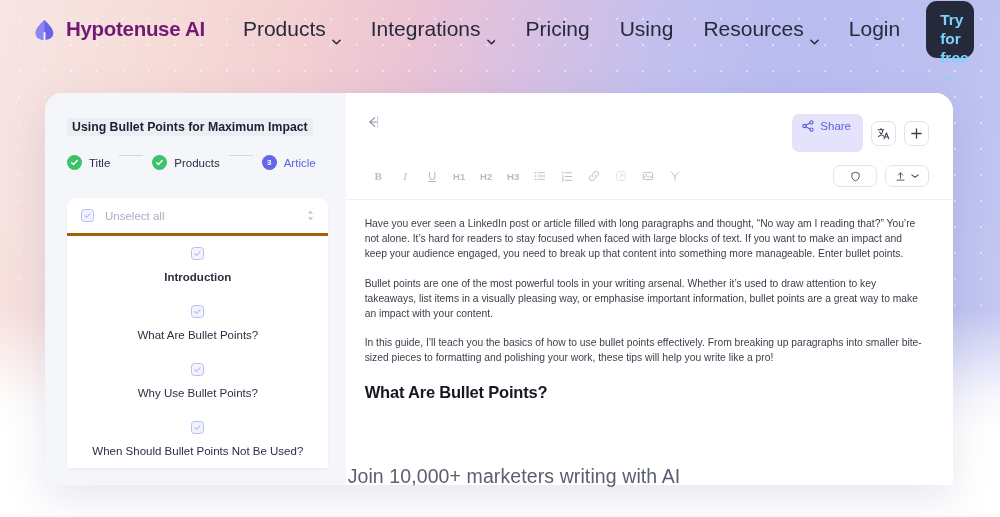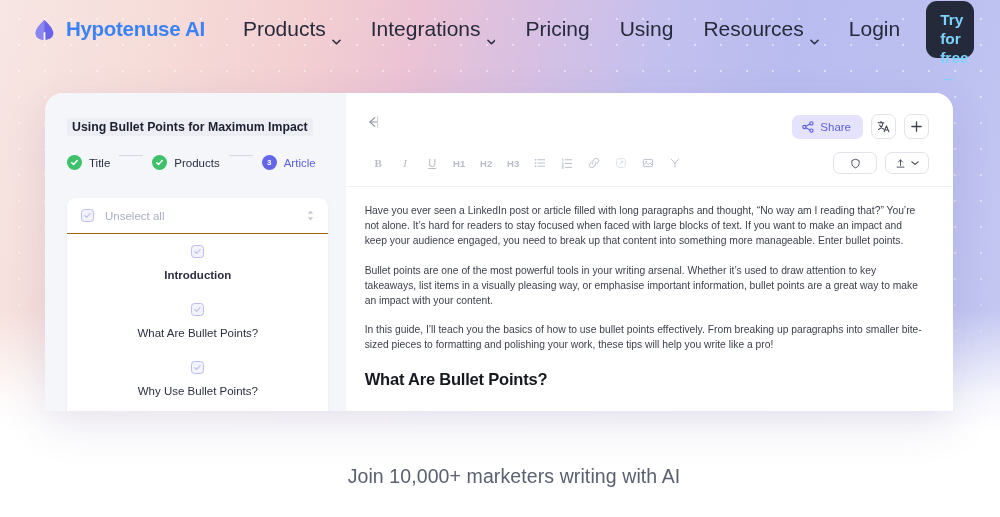--- a/index.html
+++ b/index.html
@@ -56,21 +56,21 @@
   .brand {
     display: flex;
     align-items: center;
     gap: 9px;
     cursor: pointer;
   }
   .brand-logo { width: 25px; height: 25px; display: block; }
   .brand-name {
     font-size: 20.5px;
     font-weight: bold;
-    color: #3b82f6;
+    color: #701a75;
     letter-spacing: -0.3px;
     white-space: nowrap;
   }
 
   .nav-links {
     display: flex;
     align-items: center;
     gap: 30px;
     margin-left: 38px;
   }
@@ -99,21 +99,21 @@
     line-height: 19px;
     padding: 9px 0 0 14px;
     cursor: pointer;
     white-space: pre-line;
   }
 
   
   .app-card {
     position: absolute;
     left: 45px; top: 93px;
-    width: 908px; height: 318px;
+    width: 908px; height: 392px;
     background: #ffffff;
     border-radius: 18px 18px 0 0;
     overflow: hidden;
     display: flex;
     box-shadow: 0 14px 42px rgba(80,70,140,0.13);
   }
 
   
   .outline-panel {
     width: 378px;
@@ -164,21 +164,21 @@
   .outline-card {
     background: #ffffff;
     border-radius: 9px 9px 0 0;
     box-shadow: 0 1px 3px rgba(60,60,110,0.06);
     overflow: hidden;
   }
   .outline-head {
     display: flex;
     align-items: flex-end;
     padding: 11px 13px 11px 14px;
-    border-bottom: 1px solid #a16207;
+    border-bottom: 3px solid #a16207;
   }
   .outline-row {
     display: flex;
     align-items: center;
     padding: 11px 13px 11px 14px;
     gap: 11px;
     flex-direction: column;
   }
   .chk {
     width: 13px; height: 13px;
@@ -217,21 +217,21 @@
   .back-btn { width: 16px; height: 16px; display: block; cursor: pointer; }
   .top-actions { display: flex; align-items: center; gap: 8px; }
   .share-btn {
     display: flex;
     align-items: center;
     gap: 6px;
     background: #e4e3fb;
     color: #5e5fe0;
     font-size: 11.5px;
     border-radius: 7px;
-    padding: 6px 12px 6px 10px;
+    padding: 6px 12px 20px 10px;
     cursor: pointer;
   }
   .share-btn svg { width: 12px; height: 12px; display: block; }
   .icon-btn {
     width: 25px; height: 25px;
     border: 1px solid #e2e3ea;
     border-radius: 7px;
     background: #fff;
     display: flex;
     align-items: center;

